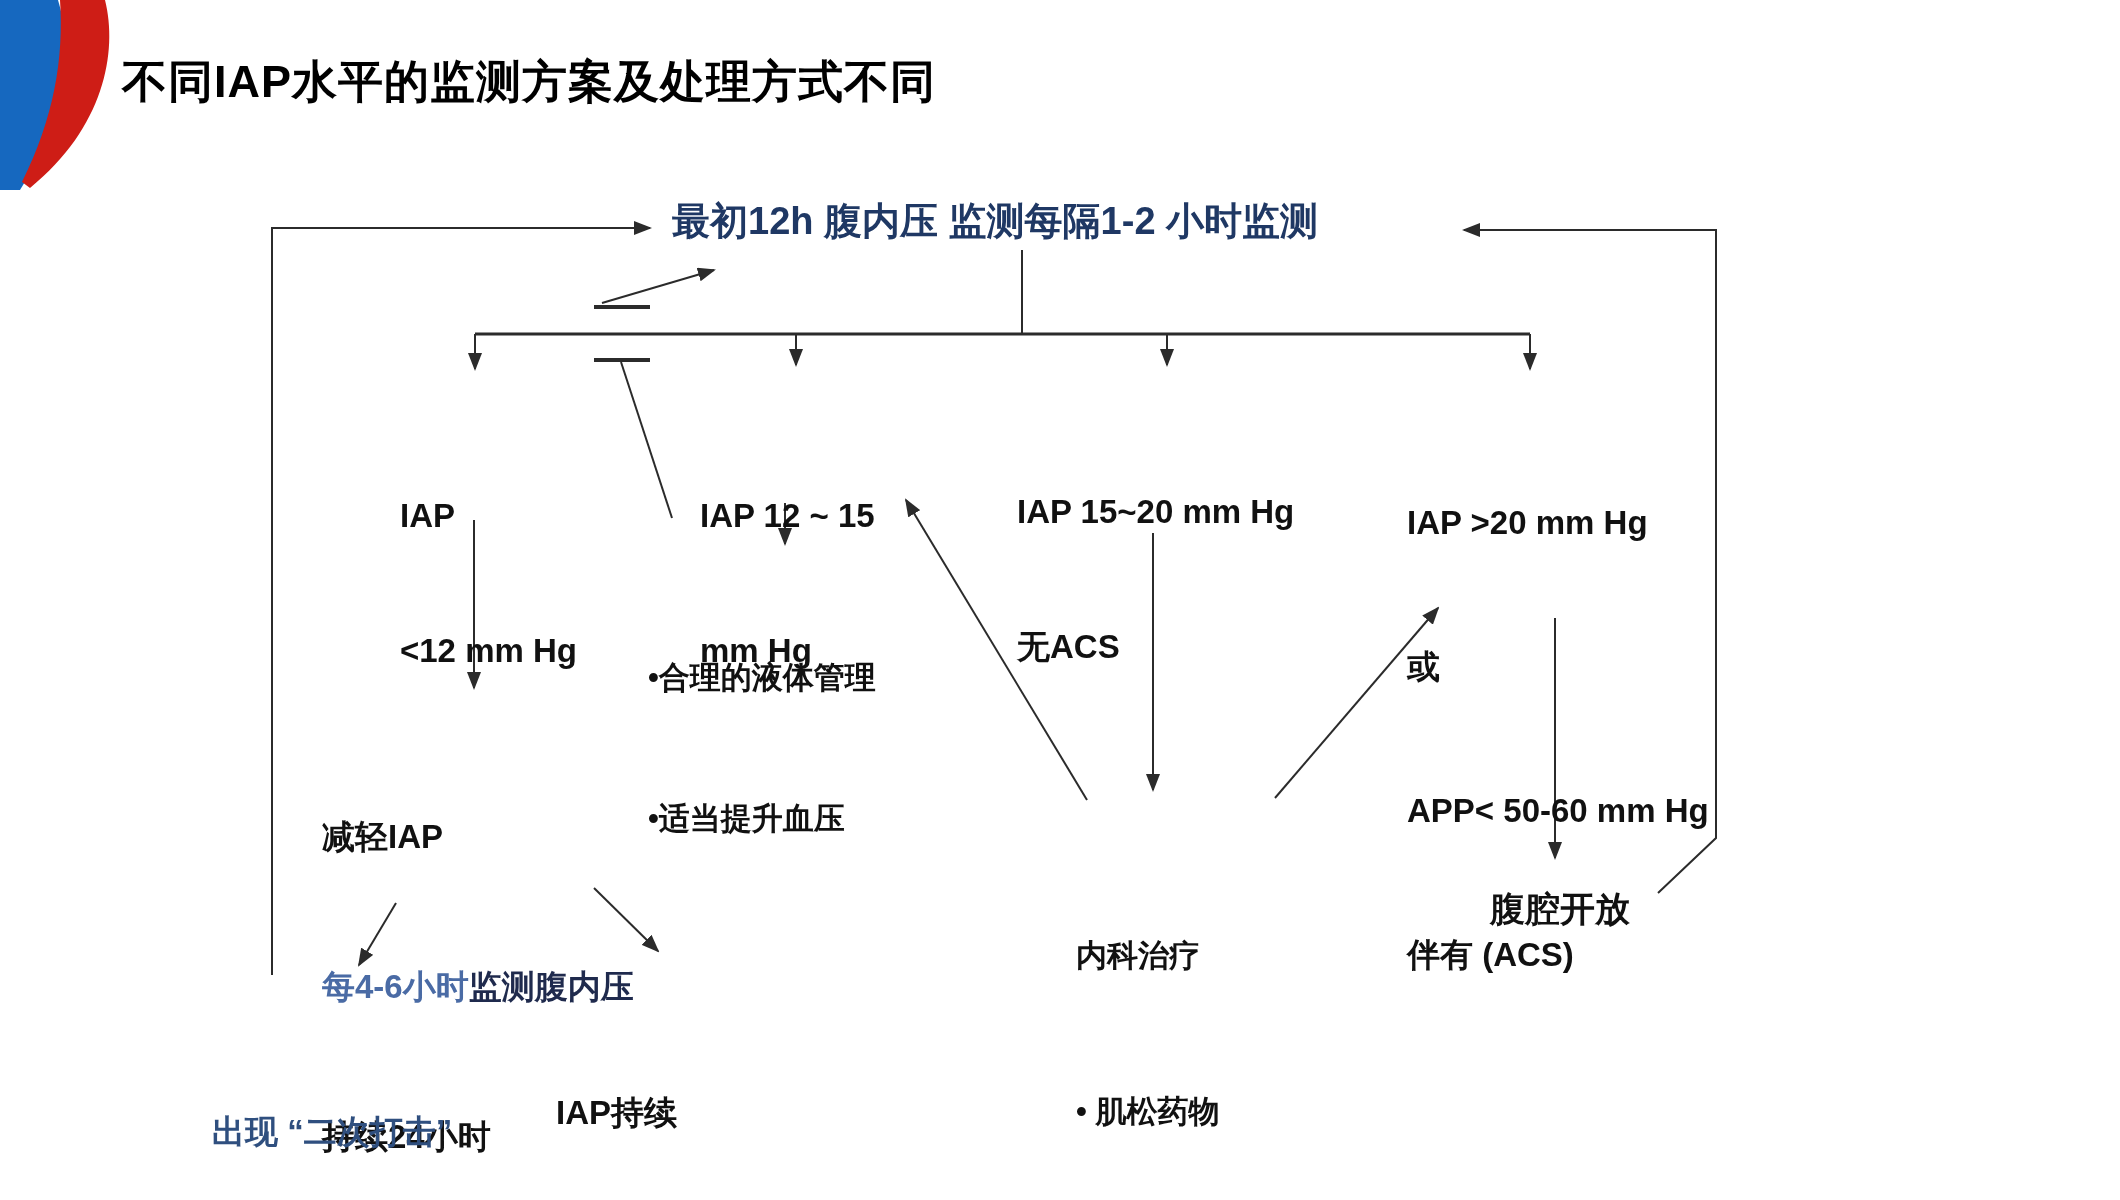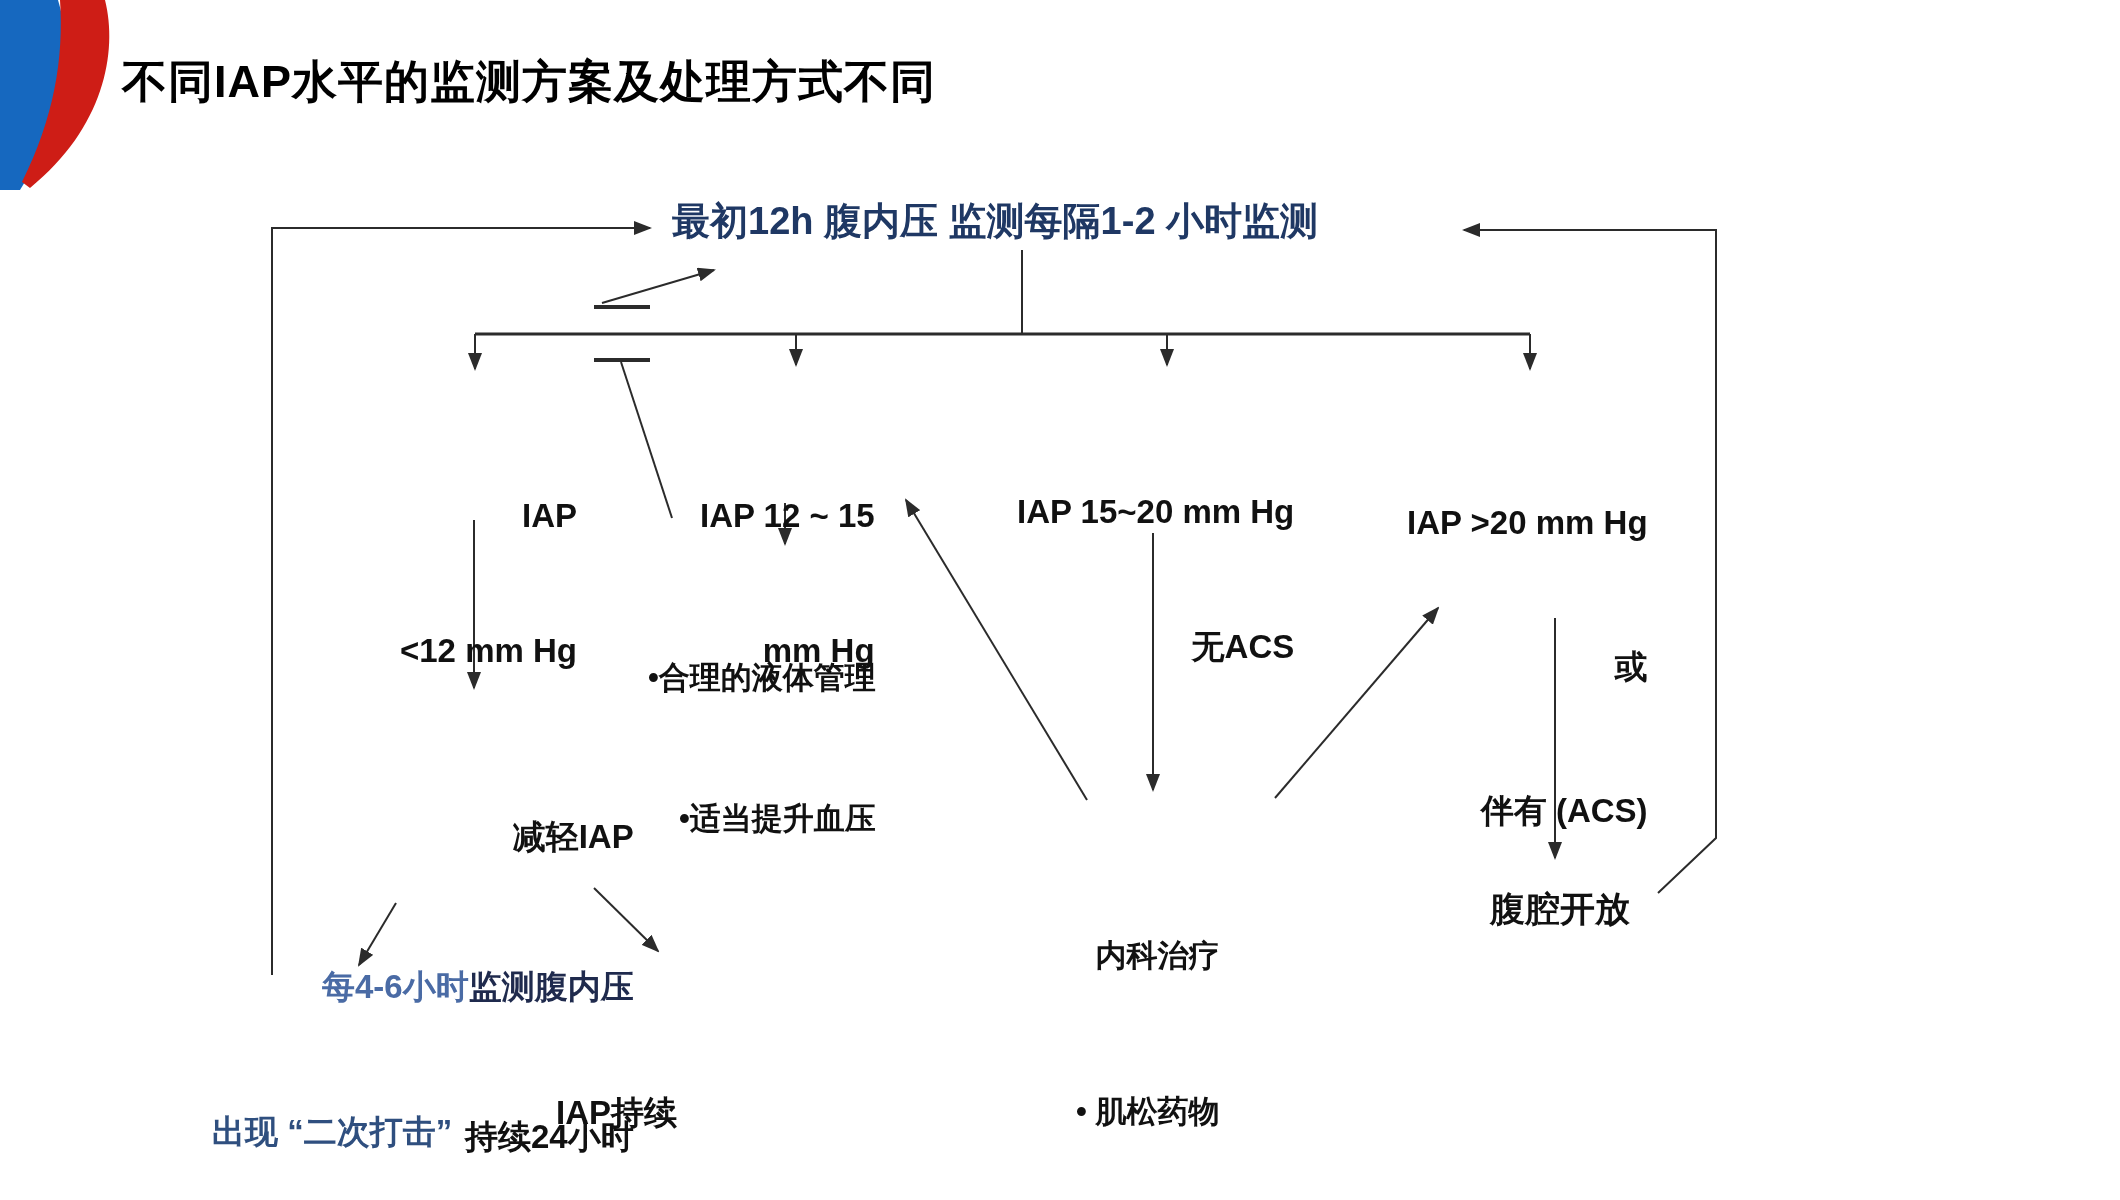--- a/index.html
+++ b/index.html
@@ -8,21 +8,21 @@
     background:#ffffff;
     font-family:"Liberation Sans","DejaVu Sans",sans-serif;
   }
   #connectors{position:absolute;left:0;top:0;width:2120px;height:1200px;}
   .slide-title{
     position:absolute;left:122px;top:52px;
     font-size:45px;font-weight:bold;color:#000000;
     letter-spacing:1px;white-space:pre;
   }
   .node{
-    position:absolute;font-weight:bold;color:#111111;white-space:pre;text-align:right;
+    position:absolute;font-weight:bold;color:#111111;white-space:pre;
   }
   .line{display:block;}
   #top-node{left:672px;top:196px;font-size:38px;}
   #col1{left:400px;top:403px;font-size:33px;line-height:45px;}
   #col2{left:700px;top:403px;font-size:33px;line-height:45px;}
   #col3{left:1017px;top:399px;font-size:33px;line-height:45px;}
   #col4{left:1383px;top:403px;font-size:33px;line-height:48px;margin-left:24px;}
   #improve{left:648px;top:560px;font-size:31px;line-height:47px;}
   #reduce{left:322px;top:712px;font-size:33px;line-height:50px;}
   #second-hit{left:212px;top:1002px;font-size:33px;line-height:52px;}
@@ -98,20 +98,21 @@
 </div>
 
 <div id="col3" class="node">
   <span class="line">IAP 15~20 mm Hg</span>
   <span class="line">无ACS</span>
 </div>
 
 <div id="col4" class="node">
   <span class="line">IAP &gt;20 mm Hg</span>
   <span class="line">或</span>
+  <span class="line">APP&lt; 50-60 mm Hg</span>
   <span class="line">伴有 (ACS)</span>
 </div>
 
 <div id="improve" class="node">
   <span class="line">•合理的液体管理</span>
   <span class="line">•适当提升血压</span>
 </div>
 
 <div id="reduce" class="node">
   <span class="line">减轻IAP</span>

